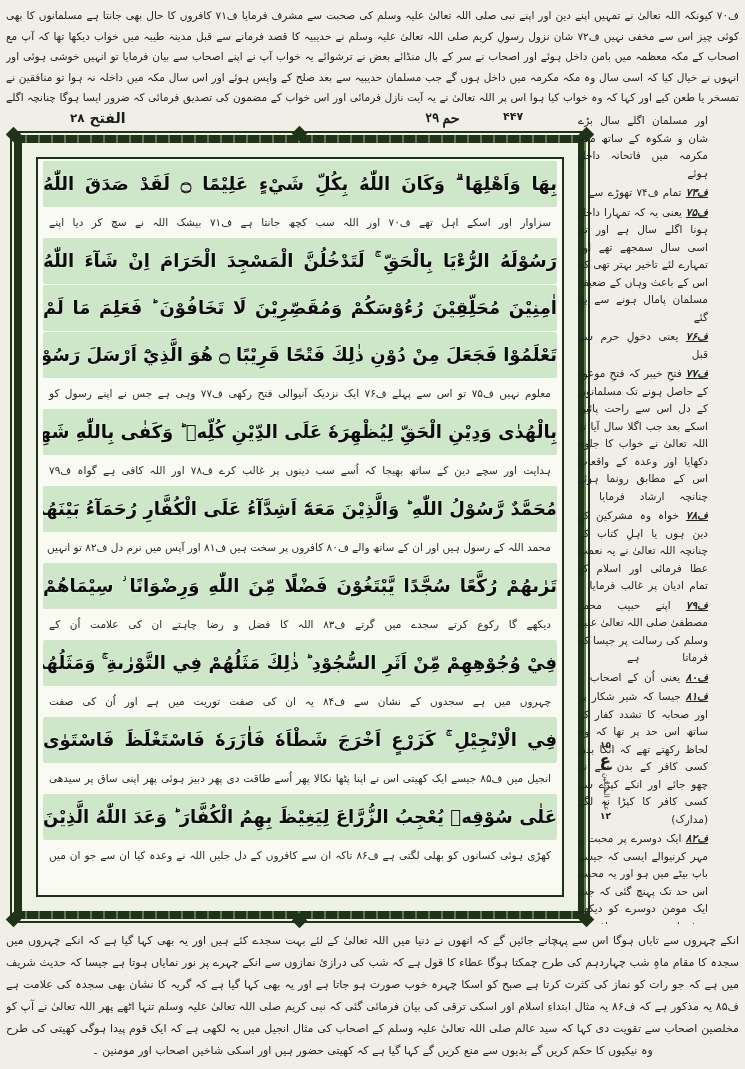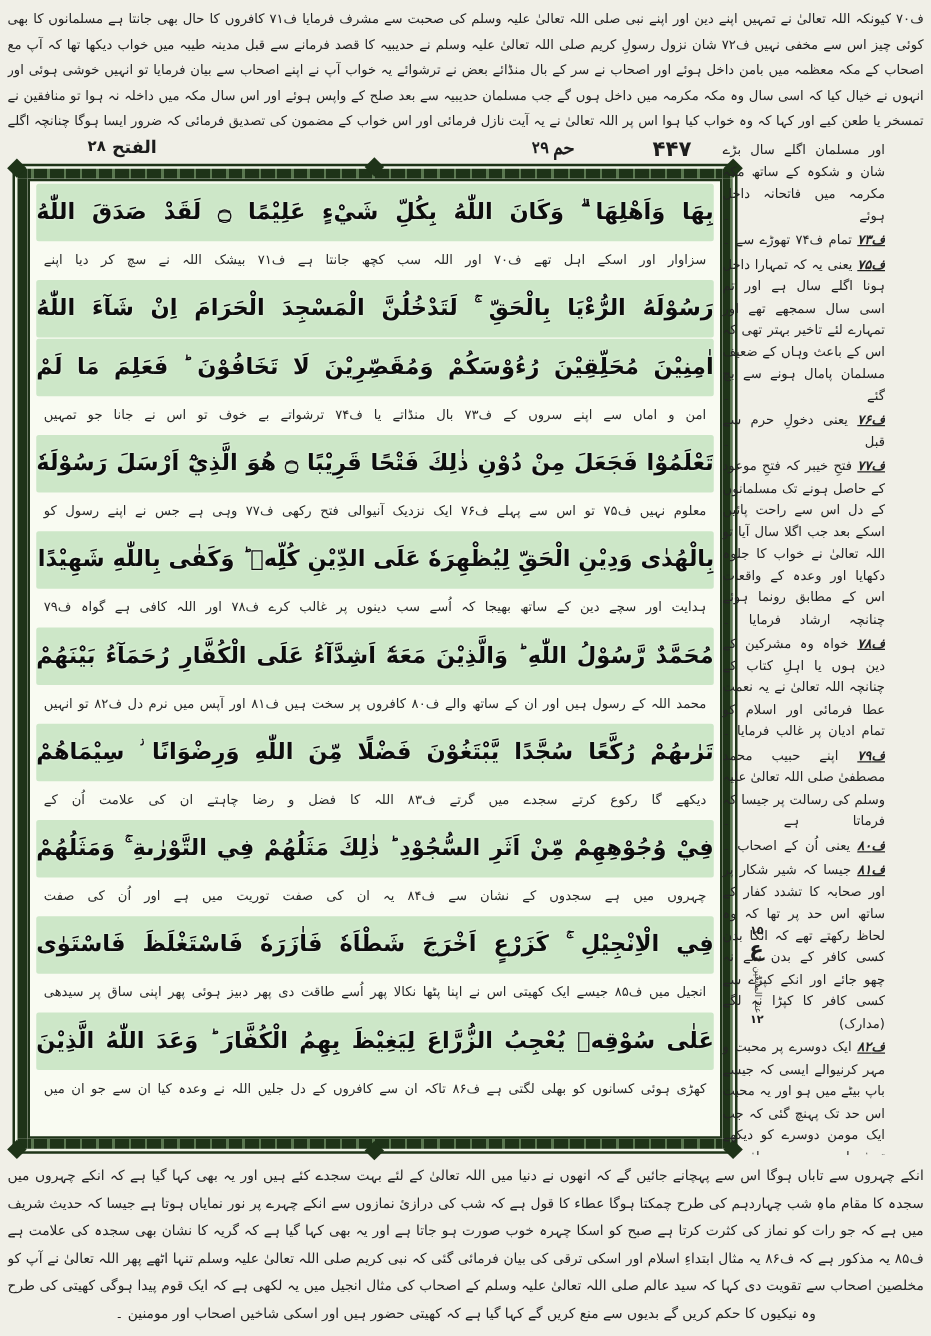--- a/index.html
+++ b/index.html
@@ -19,31 +19,31 @@
     overflow:hidden;
     color:#242424;
   }
   .top-block{left:6px;top:5px;width:733px;height:103px;font-size:10.5px;line-height:20.5px;}
   .bottom-block{left:6px;top:930px;width:733px;height:136px;font-size:11px;line-height:22px;text-align-last:center;-moz-text-align-last:center;}
   
   .hdr{position:absolute;top:110px;height:22px;white-space:nowrap;}
   .hdr-surah{left:70px;font-size:14px;font-weight:bold;}
   .hdr-surah .small,.hdr-juz .small{font-size:12px;font-weight:bold;vertical-align:1px;}
   .hdr-juz{left:425px;font-size:14px;font-weight:bold;font-family:Liberation Serif, serif;}
-  .hdr-page{left:522px;font-size:17px;font-weight:bold;letter-spacing:1px;}
+  .hdr-page{left:503px;font-size:11px;font-weight:bold;letter-spacing:1px;}
   
   .frame{
     position:absolute;left:10px;top:131px;width:580px;height:792px;
     border:2px solid #1e3318;background:#eef3e6;padding:2px;box-sizing:border-box;
   }
   .frame-band{
     height:100%;box-sizing:border-box;
     border:8px solid #1e3318;
     border-image:repeating-linear-gradient(90deg,#1e3318 0 11px,#5a7750 11px 13px) 8;
-    padding:0;
+    padding:14px;
   }
   .frame-inner{
     height:100%;box-sizing:border-box;
     border:2px solid #1e3318;background:#f9fbf2;
     padding:1px 5px;overflow:hidden;
   }
   .corner{position:absolute;width:11px;height:11px;background:#1e3318;transform:rotate(45deg);}
   .c-tl{left:-4px;top:-4px;} .c-tr{right:-4px;top:-4px;}
   .c-bl{left:-4px;bottom:-4px;} .c-br{right:-4px;bottom:-4px;}
   .c-tc{left:50%;top:-5px;margin-left:-6px;} .c-bc{left:50%;bottom:-5px;margin-left:-6px;}
@@ -103,21 +103,20 @@
   <span class="corner c-bl"></span>
   <span class="corner c-br"></span>
   <span class="corner c-tc"></span>
   <span class="corner c-bc"></span>
   <div class="frame-band">
     <div class="frame-inner">
       <div class="row-ar">بِهَا وَاَهْلِهَا ۗ وَكَانَ اللّٰهُ بِكُلِّ شَيْءٍ عَلِيْمًا ۝ لَقَدْ صَدَقَ اللّٰهُ</div>
       <div class="row-ur">سزاوار اور اسکے اہل تھے ف۷۰ اور اللہ سب کچھ جانتا ہے ف۷۱ بیشک اللہ نے سچ کر دیا اپنے</div>
       <div class="row-ar">رَسُوْلَهُ الرُّءْيَا بِالْحَقِّ ۚ لَتَدْخُلُنَّ الْمَسْجِدَ الْحَرَامَ اِنْ شَآءَ اللّٰهُ</div>
       <div class="row-ar">اٰمِنِيْنَ مُحَلِّقِيْنَ رُءُوْسَكُمْ وَمُقَصِّرِيْنَ لَا تَخَافُوْنَ ؕ فَعَلِمَ مَا لَمْ</div>
-      <div class="row-ur">امن و اماں سے اپنے سروں کے ف۷۳ بال منڈاتے یا ف۷۴ ترشواتے بے خوف تو اس نے جانا جو تمہیں</div>
       <div class="row-ar">تَعْلَمُوْا فَجَعَلَ مِنْ دُوْنِ ذٰلِكَ فَتْحًا قَرِيْبًا ۝ هُوَ الَّذِيْٓ اَرْسَلَ رَسُوْلَهٗ</div>
       <div class="row-ur">معلوم نہیں ف۷۵ تو اس سے پہلے ف۷۶ ایک نزدیک آنیوالی فتح رکھی ف۷۷ وہی ہے جس نے اپنے رسول کو</div>
       <div class="row-ar">بِالْهُدٰى وَدِيْنِ الْحَقِّ لِيُظْهِرَهٗ عَلَى الدِّيْنِ كُلِّهٖ ؕ وَكَفٰى بِاللّٰهِ شَهِيْدًا ۝</div>
       <div class="row-ur">ہدایت اور سچے دین کے ساتھ بھیجا کہ اُسے سب دینوں پر غالب کرے ف۷۸ اور اللہ کافی ہے گواہ ف۷۹</div>
       <div class="row-ar">مُحَمَّدٌ رَّسُوْلُ اللّٰهِ ؕ وَالَّذِيْنَ مَعَهٗٓ اَشِدَّآءُ عَلَى الْكُفَّارِ رُحَمَآءُ بَيْنَهُمْ</div>
       <div class="row-ur">محمد اللہ کے رسول ہیں اور ان کے ساتھ والے ف۸۰ کافروں پر سخت ہیں ف۸۱ اور آپس میں نرم دل ف۸۲ تو انہیں</div>
       <div class="row-ar">تَرٰىهُمْ رُكَّعًا سُجَّدًا يَّبْتَغُوْنَ فَضْلًا مِّنَ اللّٰهِ وَرِضْوَانًا ؗ سِيْمَاهُمْ</div>
       <div class="row-ur">دیکھے گا رکوع کرتے سجدے میں گرتے ف۸۳ اللہ کا فضل و رضا چاہتے ان کی علامت اُن کے</div>
       <div class="row-ar">فِيْ وُجُوْهِهِمْ مِّنْ اَثَرِ السُّجُوْدِ ؕ ذٰلِكَ مَثَلُهُمْ فِي التَّوْرٰىةِ ۚ وَمَثَلُهُمْ</div>
       <div class="row-ur">چہروں میں ہے سجدوں کے نشان سے ف۸۴ یہ ان کی صفت توریت میں ہے اور اُن کی صفت</div>

